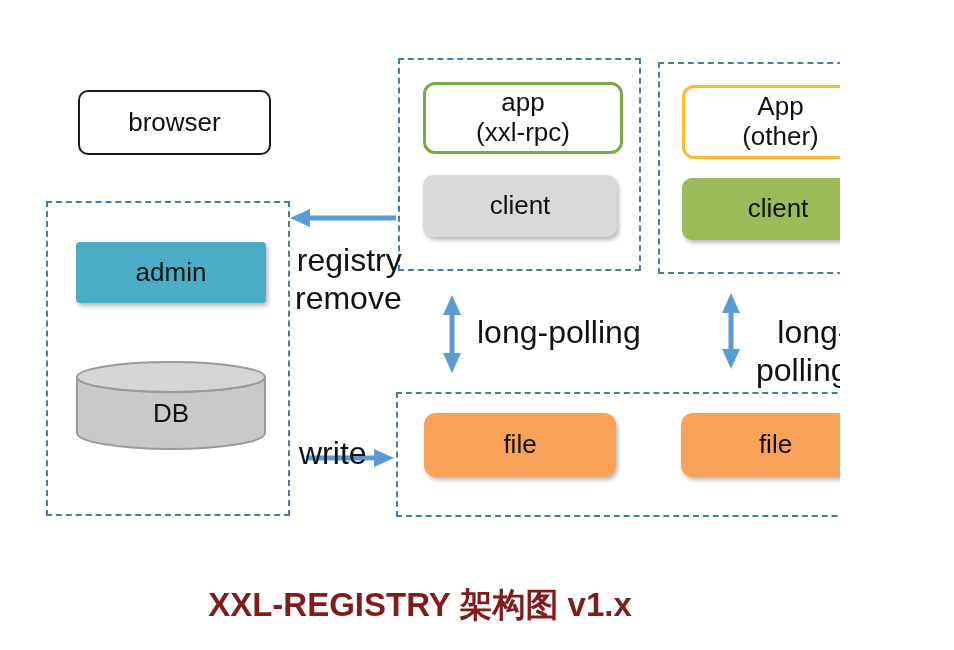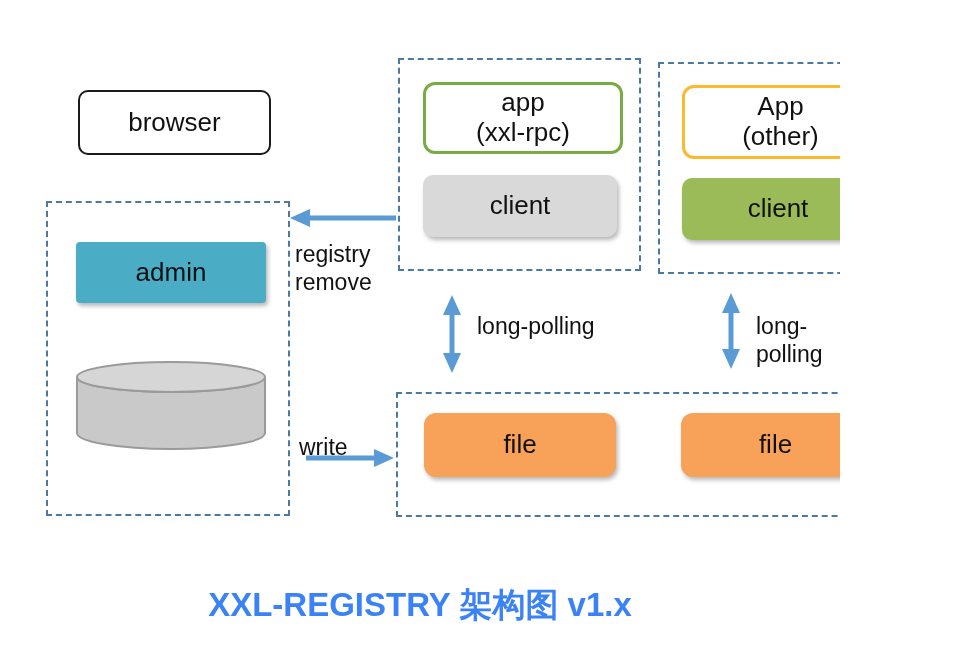--- a/index.html
+++ b/index.html
@@ -22,31 +22,31 @@
   #admin       { left:76px;  top:242px; width:190px; height:61px; background:#4BACC6; border-radius:4px; box-shadow:2px 3px 4px rgba(0,0,0,.28); }
   #db-wrap     { left:75px;  top:360px; width:192px; height:91px; }
   #db-label    { position:absolute; left:0; top:24px; width:192px; height:60px; display:flex; align-items:center; justify-content:center; font-size:26px; }
   #app-rpc     { left:423px; top:82px;  width:194px; height:66px; border:3px solid #77AC45; border-radius:12px; background:#fff; }
   #client-rpc  { left:423px; top:175px; width:194px; height:62px; background:#D9D9D9; border-radius:10px; box-shadow:2px 3px 4px rgba(0,0,0,.28); }
   #app-other   { left:682px; top:85px;  width:191px; height:68px; border:3px solid #FBB92D; border-radius:12px; background:#fff; }
   #client-other{ left:682px; top:178px; width:192px; height:62px; background:#9BBB59; border-radius:10px; box-shadow:2px 3px 4px rgba(0,0,0,.28); }
   #file-left   { left:424px; top:413px; width:192px; height:64px; background:#F7A159; border-radius:12px; box-shadow:2px 3px 4px rgba(0,0,0,.28); }
   #file-right  { left:681px; top:413px; width:189px; height:64px; background:#F7A159; border-radius:12px; box-shadow:2px 3px 4px rgba(0,0,0,.28); }
 
-  .edge-label { position:absolute; font-size:23px; white-space:pre-line; line-height:1.2; }
+  .edge-label { position:absolute; font-size:32px; white-space:pre-line; line-height:1.2;text-align:right; }
   #lbl-registry { left:295px; top:241px; }
   #lbl-write    { left:299px; top:406px;margin-top:28px; }
   #lbl-lp1      { left:477px; top:313px; }
   #lbl-lp2      { left:756px; top:313px; }
 
   .arrows { position:absolute; left:0; top:0; pointer-events:none; }
 
   .title {
     position:absolute; left:0; right:0; top:583px; text-align:center;
-    font-size:33px; font-weight:700; color:#3b82f6;
+    font-size:33px; font-weight:700; color:#7f1d1d;
   }
 </style>
 </head>
 <body>
 
 <div class="canvas">
 
   <div class="group" id="g-admin"></div>
   <div class="group" id="g-mid"></div>
   <div class="group" id="g-right"></div>
@@ -58,20 +58,21 @@
 
   <div class="node" id="admin">
     <span>admin</span>
   </div>
 
   <div class="node" id="db-wrap">
     <svg width="192" height="91" viewBox="0 0 192 91">
       <path d="M2,17 L2,73 A94,16 0 0 0 190,73 L190,17 A94,15 0 0 1 2,17 Z" fill="#C9C9C9" stroke="#9A9A9A" stroke-width="2"></path>
       <ellipse cx="96" cy="17" rx="94" ry="15" fill="#D6D6D6" stroke="#9A9A9A" stroke-width="2"></ellipse>
     </svg>
+    <div id="db-label">DB</div>
   </div>
 
   <div class="node" id="app-rpc">
     <span>app
 (xxl-rpc)</span>
   </div>
 
   <div class="node" id="client-rpc">
     <span>client</span>
   </div>

